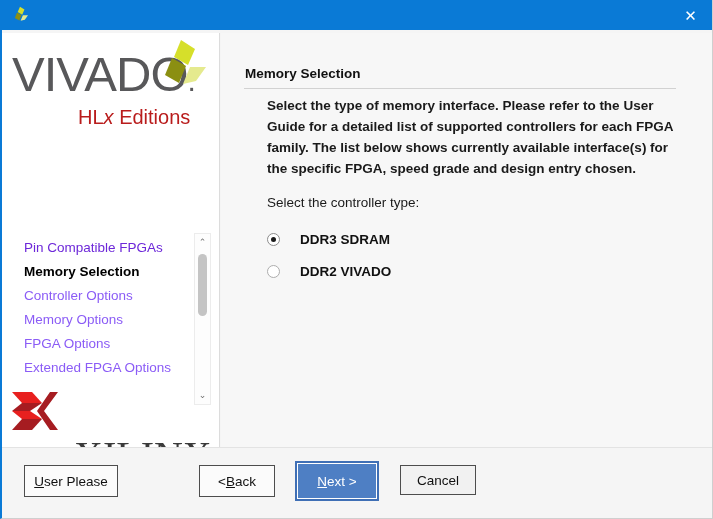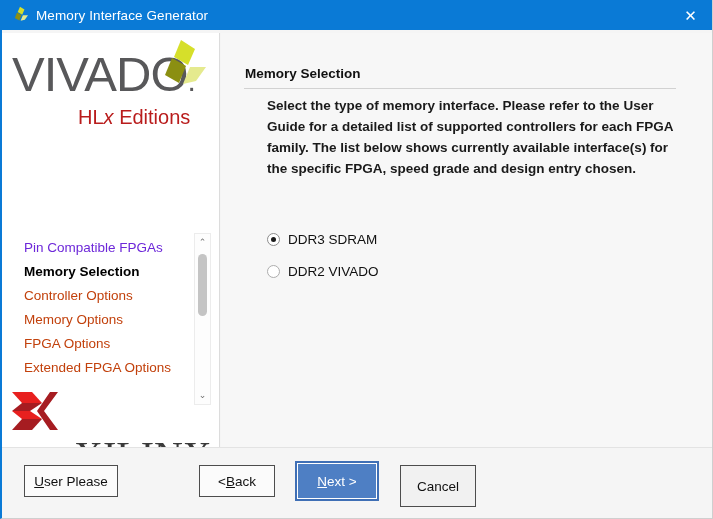--- a/index.html
+++ b/index.html
@@ -121,21 +121,21 @@
     position: absolute;
     left: 0; top: 0;
     width: 192px;
     height: 207px;
     padding-top: 38px;
     box-sizing: border-box;
     overflow: hidden;
   }
   .nav-item {
     font-size: 13.5px;
-    color: #c2410c;
+    color: #8b5cf6;
     padding: 0 0 0 22px;
     height: 24px;
     line-height: 24px;
     white-space: nowrap;
   }
   .nav-item.enabled { color: #6d28d9; }
   .nav-item.active { color: #000000; font-weight: bold; }
 
   .scrollbar {
     position: absolute;
@@ -269,23 +269,23 @@
     content: "";
     position: absolute;
     left: 3px;
     top: 3px;
     width: 5px;
     height: 5px;
     border-radius: 50%;
     background: #1b1b1b;
   }
   .radio-label {
-    margin-left: 8px;
-    font-size: 13.5px;
-    font-weight: normal;
+    margin-left: 20px;
+    font-size: 13.5px;
+    font-weight: bold;
     color: #111111;
     white-space: nowrap;
   }
 
   
   .footer {
     position: absolute;
     left: 0;
     right: 0;
     bottom: 0;
@@ -312,36 +312,35 @@
   .btn-userguide { left: 22px; top: 17px; width: 94px; height: 32px; background:#fbfbfb; }
   .btn-back { left: 197px; top: 17px; width: 76px; height: 32px; background:#fbfbfb;}
   .btn-next {
     left: 295px; top: 15px; width: 80px; height: 36px;
     background: #4e7fc4;
     color: #ffffff;
     border: 1px solid #ffffff;
     outline: 2px solid #3f6fb5;
     outline-offset: 0px;
   }
-  .btn-cancel { left: 398px; top: 17px; width: 76px; height: 42px; background:#f1f1f1;}
+  .btn-cancel { left: 398px; top: 17px; width: 76px; height: 30px; background:#f1f1f1;}
 </style>
 </head>
 <body>
 
 <div class="window">
 
   <div class="titlebar">
     <div class="titlebar-icon">
       <svg width="18" height="18" viewBox="0 0 56 52">
         <polygon points="31,0 45,9 38,25 24,17" fill="#d6df2a"></polygon>
         <polygon points="22,18 36,26 29,43 15,35" fill="#8b8f12"></polygon>
         <polygon points="40,27 56,27 46,41 33,44" fill="#e5ea8e"></polygon>
       </svg>
     </div>
-    <div class="titlebar-title">Memory Interface Generator</div>
     <div class="titlebar-spacer"></div>
     <div class="close-btn">✕</div>
   </div>
 
   <div class="left-panel">
 
     <div class="vivado-logo">
       <div class="vivado-word"><span>VIVADO</span><span class="dot">.</span></div>
       <div class="vivado-sub"><span>HL</span><i>x</i><span> Editions</span></div>
       <div class="vivado-mark">
@@ -380,20 +379,21 @@
         </svg>
       </div>
       <div class="xilinx-word"><span>XILINX</span><span class="reg">®</span></div>
     </div>
   </div>
 
   <div class="content">
     <div class="section-title">Memory Selection</div>
     <div class="section-rule"></div>
     <div class="description">Select the type of memory interface. Please refer to the User Guide for a detailed list of supported controllers for each FPGA family. The list below shows currently available interface(s) for the specific FPGA, speed grade and design entry chosen.</div>
+    <div class="controller-label">Select the controller type:</div>
 
     <div class="radio-group">
       <div class="radio-row">
         <span class="radio checked"></span>
         <span class="radio-label">DDR3 SDRAM</span>
       </div>
       <div class="radio-row">
         <span class="radio"></span>
         <span class="radio-label">DDR2 VIVADO</span>
       </div>

